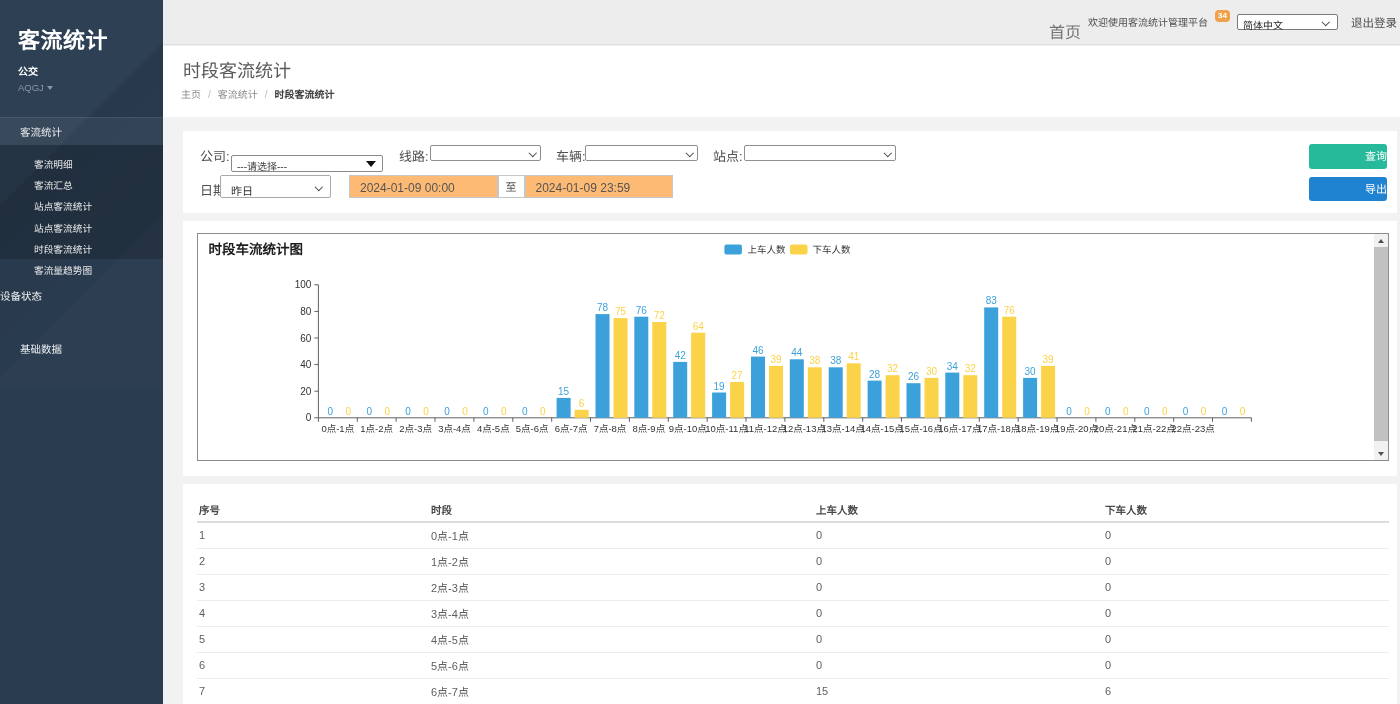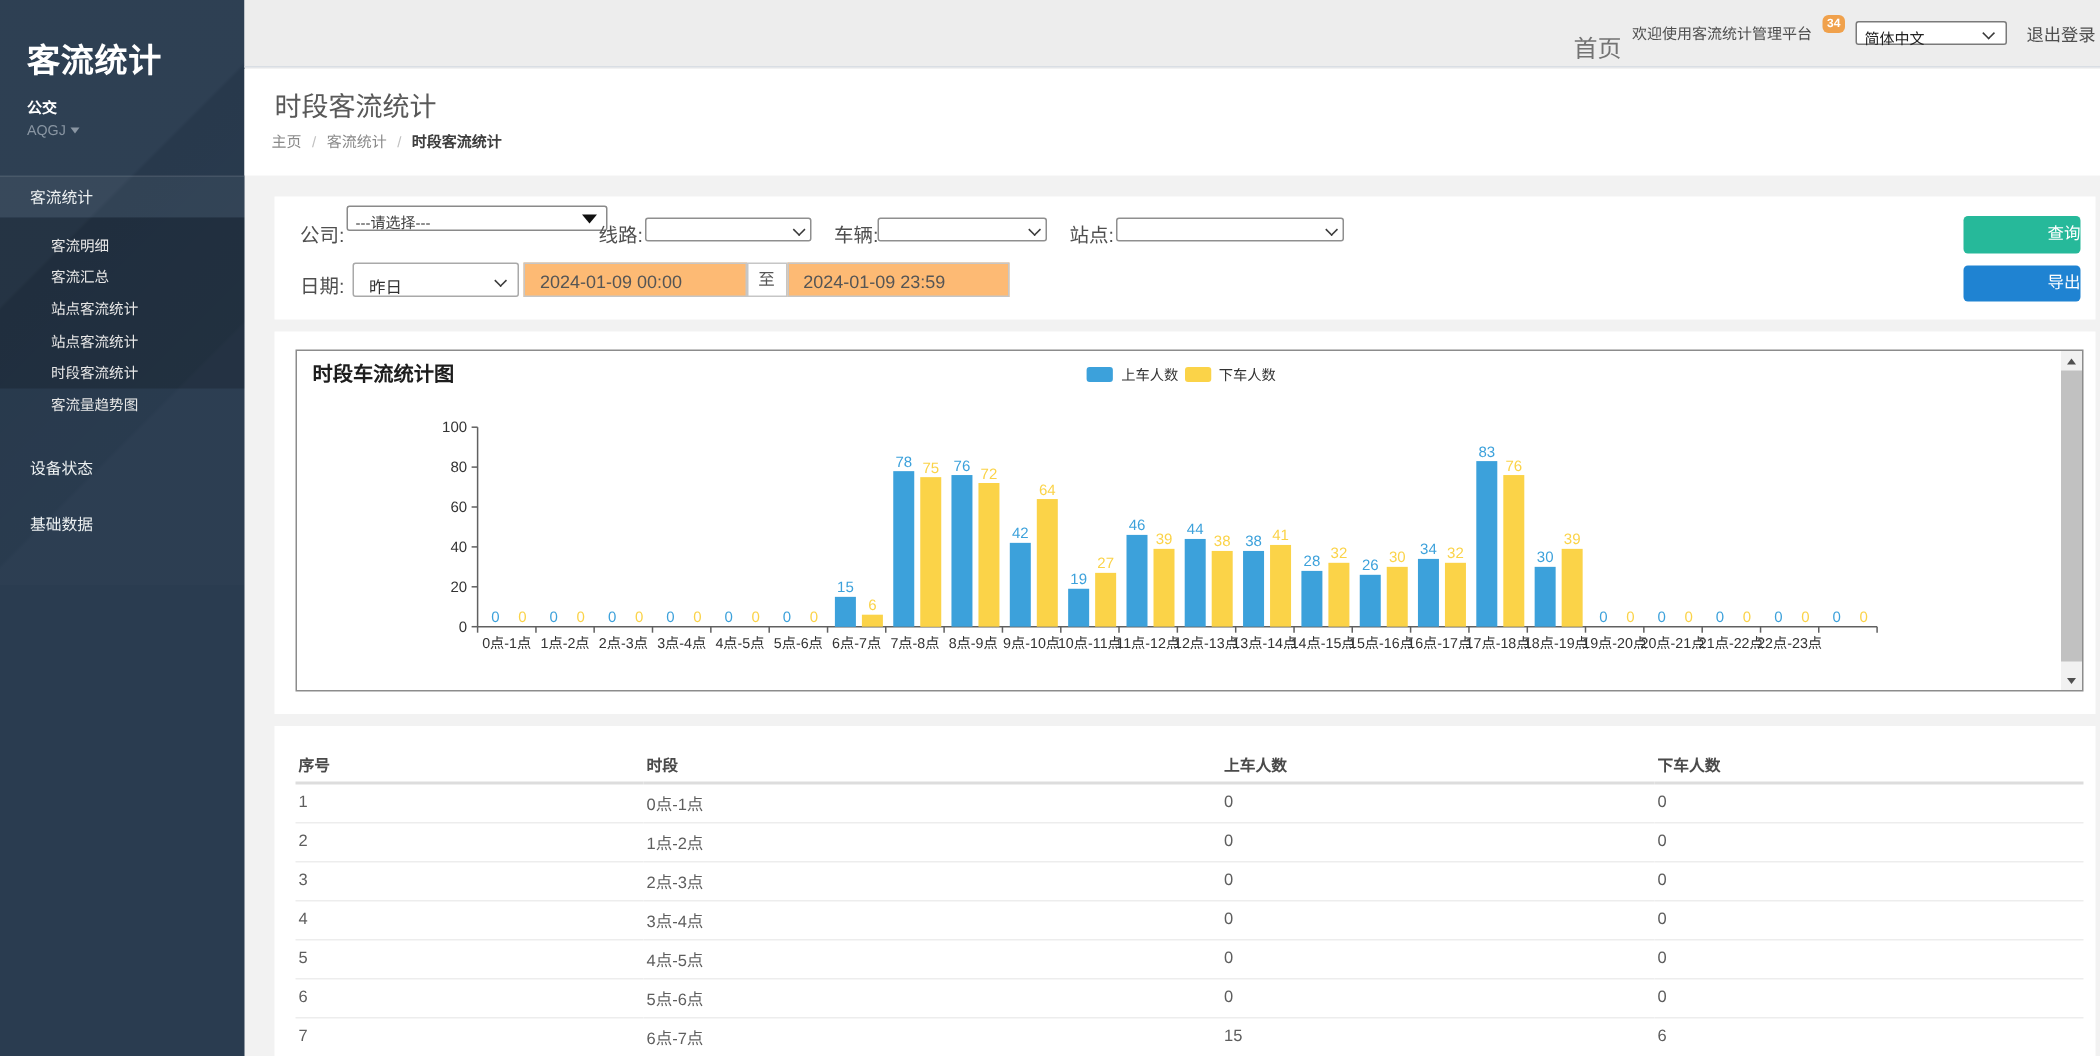--- a/index.html
+++ b/index.html
@@ -14,21 +14,21 @@
 }
 #sb-title { position:absolute; left:18px; top:22px; font-size:22px; font-weight:bold; color:#fff; letter-spacing:0.5px; }
 #sb-gj { position:absolute; left:18px; top:63px; font-size:10px; font-weight:bold; color:#fff; }
 #sb-aq { position:absolute; left:18px; top:82px; font-size:9.5px; color:#8a96a3; }
 #sb-aq .caret { display:inline-block; width:0; height:0; border-left:3.5px solid transparent; border-right:3.5px solid transparent; border-top:4px solid #8a96a3; margin-left:3px; vertical-align:1px; }
 .menu-parent { position:absolute; left:0; width:163px; font-size:10.5px; color:#ecf0f1; }
 #mp1 { top:117px; height:28px; line-height:28px; padding-left:20px; background:rgba(255,255,255,0.05); border-top:1px solid rgba(255,255,255,0.09); }
 #submenu { position:absolute; left:0; top:145px; width:163px; height:114px; background:rgba(0,0,0,0.18); }
 #submenu a { display:block; height:21.4px; line-height:21.4px; padding-left:34px; font-size:9.7px; color:#e7e7e7; text-decoration:none; }
 #submenu { padding-top:8.5px; }
-#mp2 { top:304px; padding-left:20px; }
+#mp2 { top:288px; }
 #mp3 { top:341px; padding-left:20px; }
 
 
 #topbar { position:absolute; left:163px; top:0; width:1237px; height:45px; background:#ededed; border-bottom:1px solid #d9dee4; }
 #tb-home { position:absolute; left:886px; top:19px; font-size:16px; color:#737373; }
 #tb-welcome { position:absolute; left:925px; top:13.5px; font-size:10px; color:#4e4e4e; }
 #tb-badge { position:absolute; left:1052px; top:9.5px; width:15px; height:12.5px; line-height:12.5px; text-align:center; background:#f0a14c; color:#fff; font-size:8px; font-weight:bold; border-radius:4px; }
 #tb-sel { position:absolute; left:1074px; top:13.5px; width:101px; height:16.5px; background:#fff; border:1px solid #7a7a7a; border-radius:2px; }
 #tb-sel span { position:absolute; left:5px; top:2.5px; font-size:10px; color:#222; }
 #tb-logout { position:absolute; left:1188px; top:13.5px; font-size:11.5px; color:#4e4e4e; }
@@ -44,25 +44,25 @@
 
 .panel { position:absolute; left:183px; width:1214px; background:#fff; }
 #filterpanel { top:131px; height:81.5px; }
 #chartpanel { top:221px; height:255px; }
 #tablepanel { top:484px; height:220px; }
 
 
 .flabel { position:absolute; font-size:13px; color:#4f4f4f; }
 .fsel { position:absolute; height:16.5px; background:#fff; border:1px solid #8f8f8f; border-radius:2px; }
 .fsel .chev { right:5px; top:4.5px; }
-#sel-company { left:48px; top:6px; width:174px; border:1px solid #8a8a8a; }
+#sel-company { left:48px; top:24px; width:152px; border:1px solid #8a8a8a; }
 #sel-company .tri { position:absolute; right:6px; top:4.5px; width:0; height:0; border-left:5px solid transparent; border-right:5px solid transparent; border-top:6px solid #111; }
 #sel-company span { position:absolute; left:5px; top:2px; font-size:10px; color:#444; }
 .fsel span { position:absolute; left:5px; top:2px; font-size:10px; color:#444; }
-#sel-date { left:52px; top:44px; width:111px; height:23px; border:1px solid #a9a9a9; }
+#sel-date { left:37px; top:44px; width:111px; height:23px; border:1px solid #a9a9a9; }
 #sel-date span { top:6px; left:10px; font-size:11px; color:#333; }
 #sel-date .chev { right:9px; top:8px; }
 .dinput { position:absolute; top:44px; height:23px; background:#fdba74; border:1px solid #c6c6c6; }
 .dinput span { position:absolute; left:10px; top:5px; font-size:12px; color:#555; }
 #zhi { position:absolute; left:314.5px; top:44px; width:27px; height:23px; background:#fff; border:1px solid #c6c6c6; text-align:center; line-height:23px; font-size:11px; color:#555; }
 .btn { position:absolute; left:1126px; width:78px; height:24.5px; border-radius:3px; color:#fff; font-size:11px; text-align:right; line-height:24.5px; }
 #btn-q { top:13px; background:#26b99a; }
 #btn-e { top:45.5px; background:#1f83d2; }
 
 

